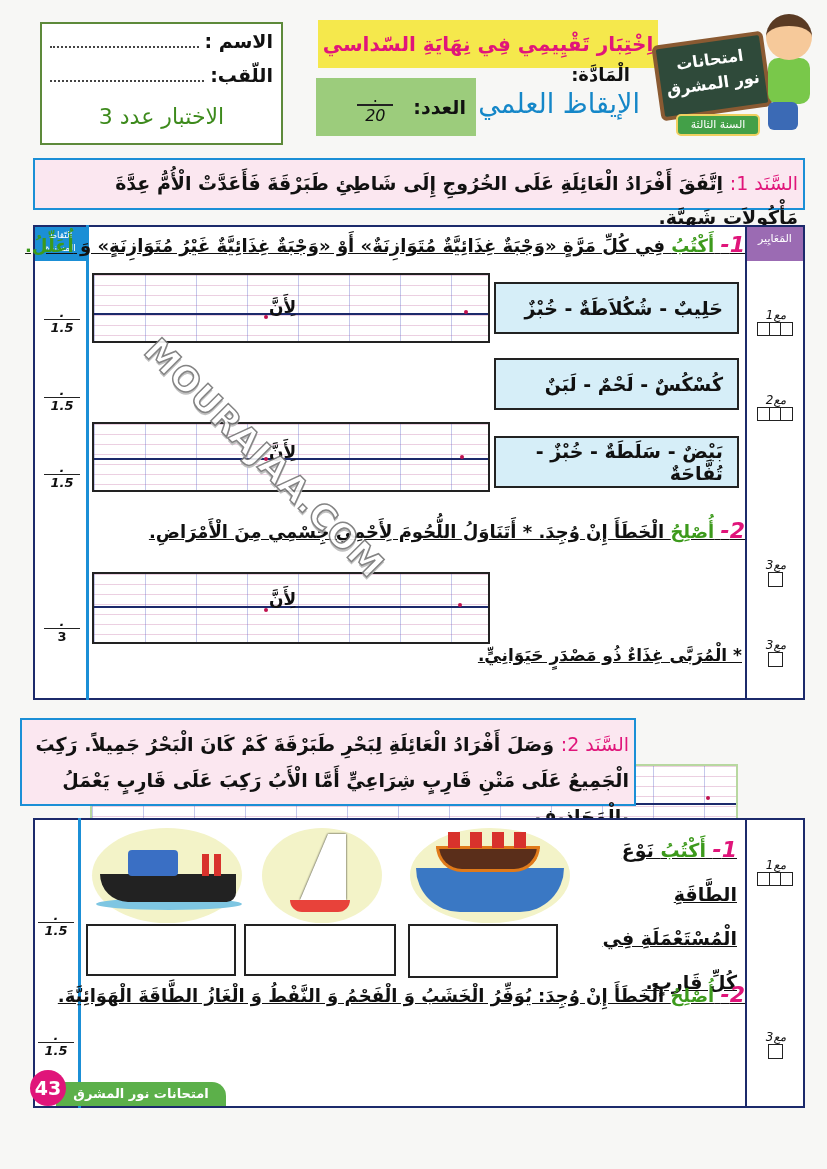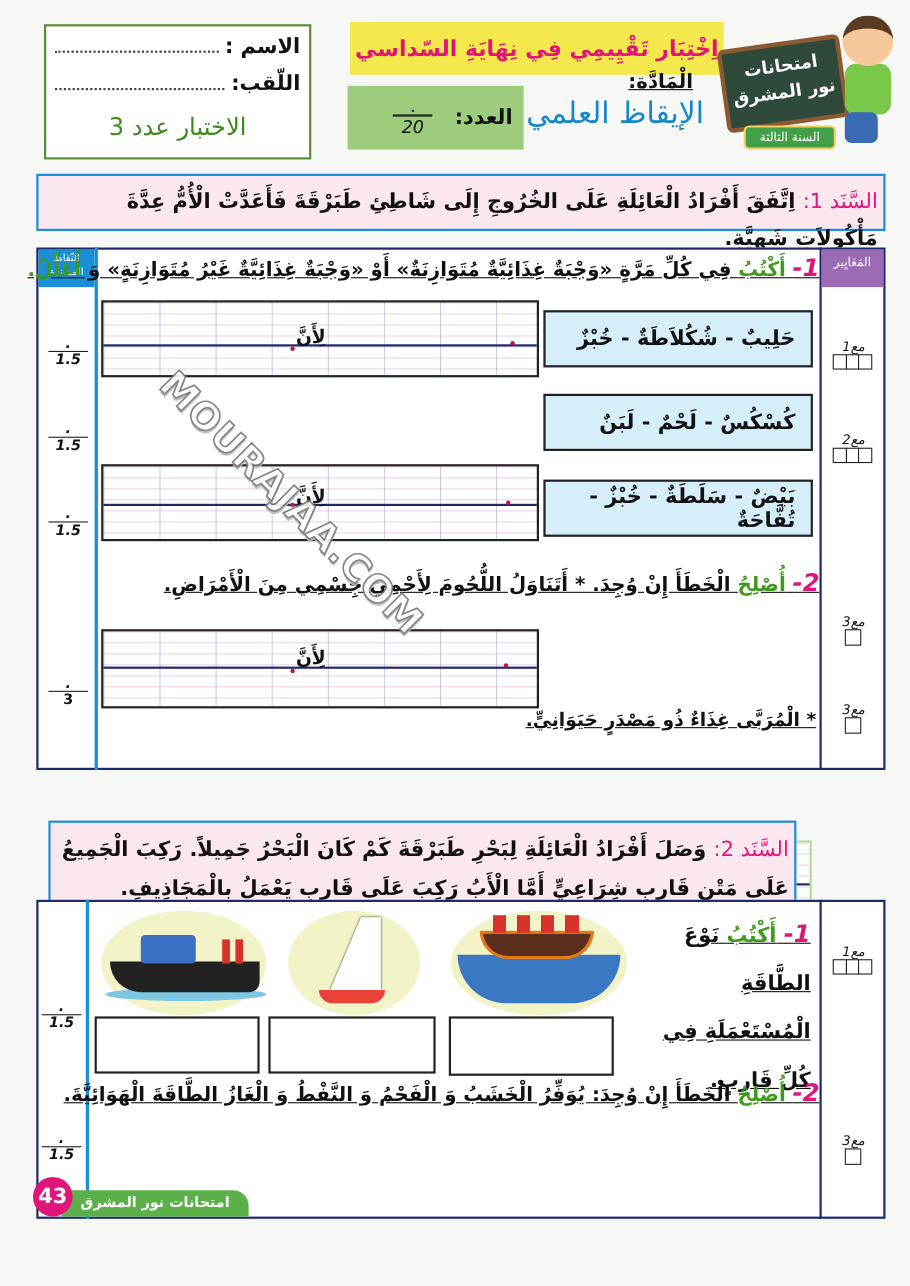--- a/index.html
+++ b/index.html
@@ -7,21 +7,21 @@
   body { font-family: "DejaVu Sans", sans-serif; position: relative; color: #111; }
   .abs { position: absolute; }
 
   
   .name-box { left: 40px; top: 22px; width: 243px; height: 123px; border: 2px solid #5d8a3a; background: #fff; padding: 6px 8px; }
   .name-line { display: flex; direction: rtl; align-items: baseline; font-weight: bold; font-size: 19px; height: 34px; }
   .name-line .dots { flex: 1; border-bottom: 2px dotted #444; margin-right: 6px; height: 18px; }
   .test-num { text-align: center; color: #3d8a1c; font-size: 22px; margin-top: 6px; direction: rtl; }
 
   .title-banner { left: 318px; top: 20px; width: 340px; height: 48px; background: #f5e84c; display: flex; align-items: center; justify-content: center; color: #e0157a; font-weight: bold; font-size: 20px; direction: rtl; }
-  .subject-label { left: 490px; top: 64px; width: 140px; font-weight: bold; font-size: 18px; text-align: right; direction: rtl; text-decoration: underline; }
+  .subject-label { left: 490px; top: 64px; width: 140px; font-weight: bold; font-size: 18px; text-align: right; direction: rtl; }
   .subject-value { left: 470px; top: 88px; width: 170px; color: #1587c8; font-size: 27px; text-align: right; direction: rtl; }
   .grade-box { left: 316px; top: 78px; width: 160px; height: 58px; background: #9ccc7c; display: flex; direction: rtl; align-items: center; padding: 0 10px; gap: 8px; }
   .grade-box .lbl { font-weight: bold; font-size: 19px; margin-left: 12px; }
   .frac { display: inline-flex; flex-direction: column; align-items: center; font-size: 16px; font-style: italic; }
   .frac .num { border-bottom: 2px solid #222; width: 36px; text-align: center; line-height: 14px; font-style: normal; }
 
   .logo { left: 648px; top: 10px; width: 170px; height: 130px; }
   .board { left: 8px; top: 28px; width: 112px; height: 76px; background: #2f4a3a; border: 4px solid #8a5a32; border-radius: 6px; color: #fff; font-weight: bold; font-size: 16px; text-align: center; line-height: 24px; padding-top: 6px; transform: rotate(-8deg); direction: rtl; }
   .grade-tag { left: 28px; top: 104px; width: 84px; height: 22px; background: #43a048; border: 2px solid #f0d060; border-radius: 5px; color: #fff; font-size: 11px; text-align: center; line-height: 18px; direction: rtl; }
   .boy-head { left: 118px; top: 4px; width: 46px; height: 46px; background: #f6c99a; border-radius: 50%; border-top: 12px solid #5a3b24; }
@@ -201,21 +201,21 @@
 </div>
 <div class="abs" style="left:752px; top:638px; width:48px;">
   <div class="crit">مع3</div>
   <div class="cbox">
       <span style="width:15px;height:15px;"></span>
     </div>
 </div>
 
 <div class="abs watermark">MOURAJAA.COM</div>
 
-<div class="abs sanad" style="left:44px; top:718px; width:680px; height:88px; padding-top:6px; line-height:36px;margin-top:28px;">
+<div class="abs sanad" style="left:20px; top:718px; width:616px; height:88px; padding-top:6px; line-height:36px;">
   <span class="tag">السَّنَد 2:</span>
   <span>وَصَلَ أَفْرَادُ الْعَائِلَةِ لِبَحْرِ طَبَرْقَةَ كَمْ كَانَ الْبَحْرُ جَمِيلاً. رَكِبَ الْجَمِيعُ عَلَى مَتْنِ قَارِبٍ شِرَاعِيٍّ أَمَّا الْأَبُ رَكِبَ عَلَى قَارِبٍ يَعْمَلُ بِالْمَجَاذِيفِ.</span>
 </div>
 
 <div class="abs frame" style="left:33px; top:818px; width:772px; height:290px;"></div>
 <div class="abs vline-blue" style="left:78px; top:818px; height:290px;"></div>
 <div class="abs vline" style="left:745px; top:818px; height:290px;"></div>
 
 <div class="abs qtitle" style="left:575px; top:828px; width:162px; white-space:normal; line-height:44px; font-size:19px;">
   <span class="qnum">1-</span>

